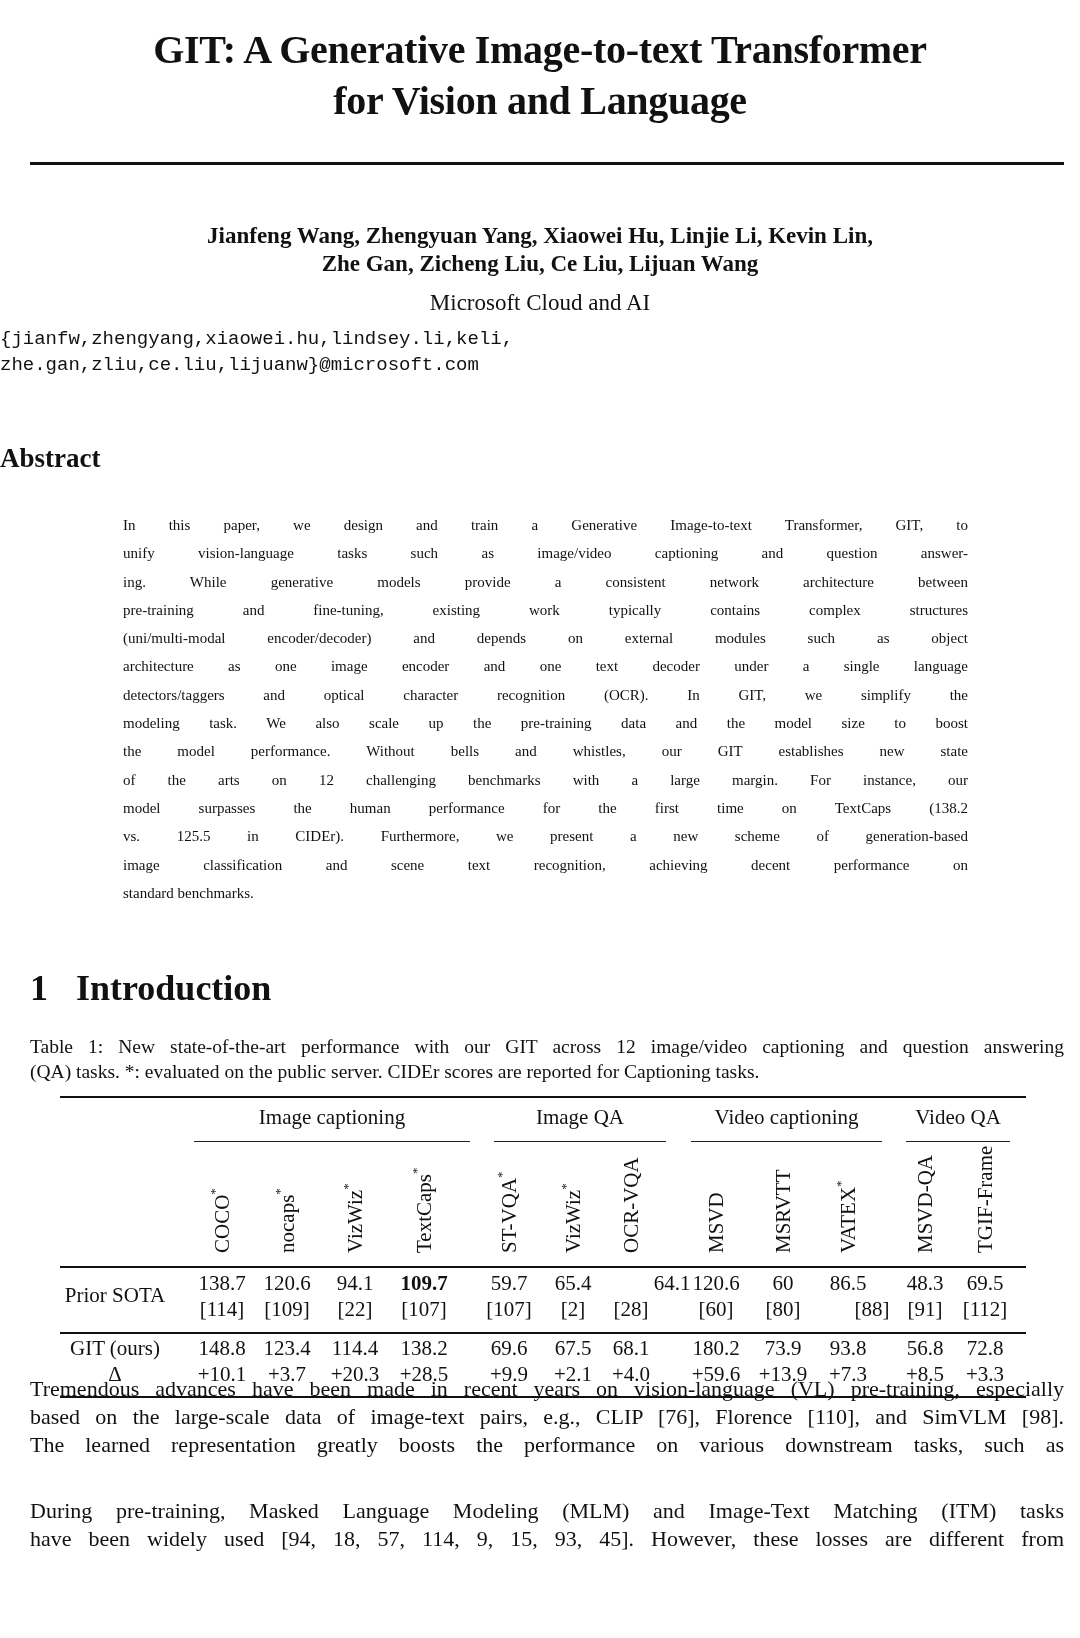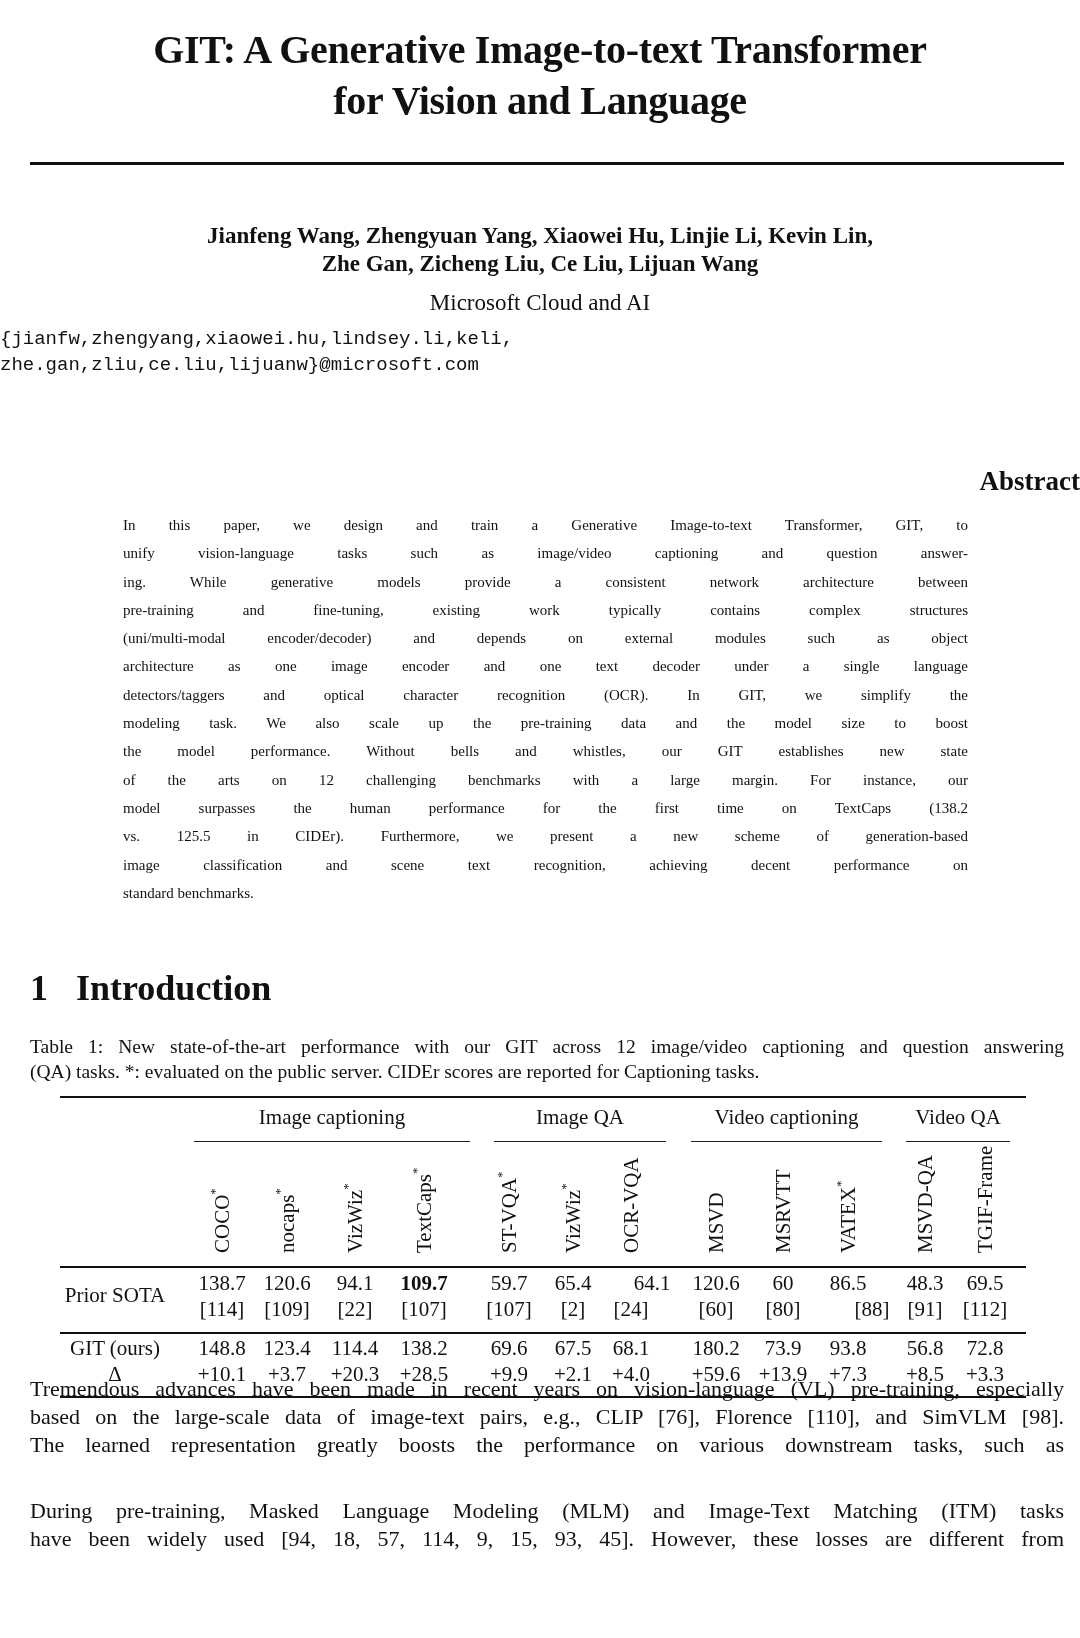--- a/index.html
+++ b/index.html
@@ -16,21 +16,21 @@
   .authors {
     position: absolute; left: 0; width: 1080px; top: 222px; text-align: center;
     font-weight: bold; font-size: 23px; line-height: 28px;
   }
   .affil { position: absolute; left: 0; width: 1080px; top: 290px; text-align: center; font-size: 23px; }
   .emails {
     position: absolute; left: 0; width: 1080px; top: 326px; text-align: left;
     font-family: "Liberation Mono", "DejaVu Sans Mono", monospace; font-size: 19px; line-height: 26px;
   }
   .abstract-title {
-    position: absolute; left: 0; width: 1080px; top: 466px; text-align: right;
+    position: absolute; left: 0; width: 1080px; top: 443px; text-align: left;
     font-weight: bold; font-size: 27px;
   }
   .abstract-body {
     position: absolute; left: 123px; width: 845px; top: 511px;
     font-size: 15px; line-height: 28.3px; text-align: justify; text-align-last: left;
   }
   .abstract-body .line { display: block; white-space: nowrap; text-align: justify; text-align-last: justify; }
   .abstract-body .line.last { text-align-last: left; }
   .section-title {
     position: absolute; left: 30px; top: 967px; font-weight: bold; font-size: 36px;
@@ -154,22 +154,22 @@
     <div class="cell" style="left: 384px; width: 80px; top: 1336px;">138.2</div>
     <div class="cell" style="left: 384px; width: 80px; top: 1362px;">+28.5</div>
     <div class="cell" style="left: 469px; width: 80px; top: 1271px;">59.7</div>
     <div class="cell" style="left: 469px; width: 80px; top: 1297px;">[107]</div>
     <div class="cell" style="left: 469px; width: 80px; top: 1336px;">69.6</div>
     <div class="cell" style="left: 469px; width: 80px; top: 1362px;">+9.9</div>
     <div class="cell" style="left: 533px; width: 80px; top: 1271px;">65.4</div>
     <div class="cell" style="left: 533px; width: 80px; top: 1297px;">[2]</div>
     <div class="cell" style="left: 533px; width: 80px; top: 1336px;">67.5</div>
     <div class="cell" style="left: 533px; width: 80px; top: 1362px;">+2.1</div>
-    <div class="cell" style="left: 612px; width: 80px; top: 1271px;">64.1</div>
-    <div class="cell" style="left: 591px; width: 80px; top: 1297px;">[24]</div>
+    <div class="cell" style="left: 588px; width: 80px; top: 1271px; padding-left: 44px;">64.1</div>
+    <div class="cell" style="left: 591px; width: 80px; top: 1297px;">[28]</div>
     <div class="cell" style="left: 591px; width: 80px; top: 1336px;">68.1</div>
     <div class="cell" style="left: 591px; width: 80px; top: 1362px;">+4.0</div>
     <div class="cell" style="left: 676px; width: 80px; top: 1271px;">120.6</div>
     <div class="cell" style="left: 676px; width: 80px; top: 1297px;">[60]</div>
     <div class="cell" style="left: 676px; width: 80px; top: 1336px;">180.2</div>
     <div class="cell" style="left: 676px; width: 80px; top: 1362px;">+59.6</div>
     <div class="cell" style="left: 743px; width: 80px; top: 1271px;">60</div>
     <div class="cell" style="left: 743px; width: 80px; top: 1297px;">[80]</div>
     <div class="cell" style="left: 743px; width: 80px; top: 1336px;">73.9</div>
     <div class="cell" style="left: 743px; width: 80px; top: 1362px;">+13.9</div>

